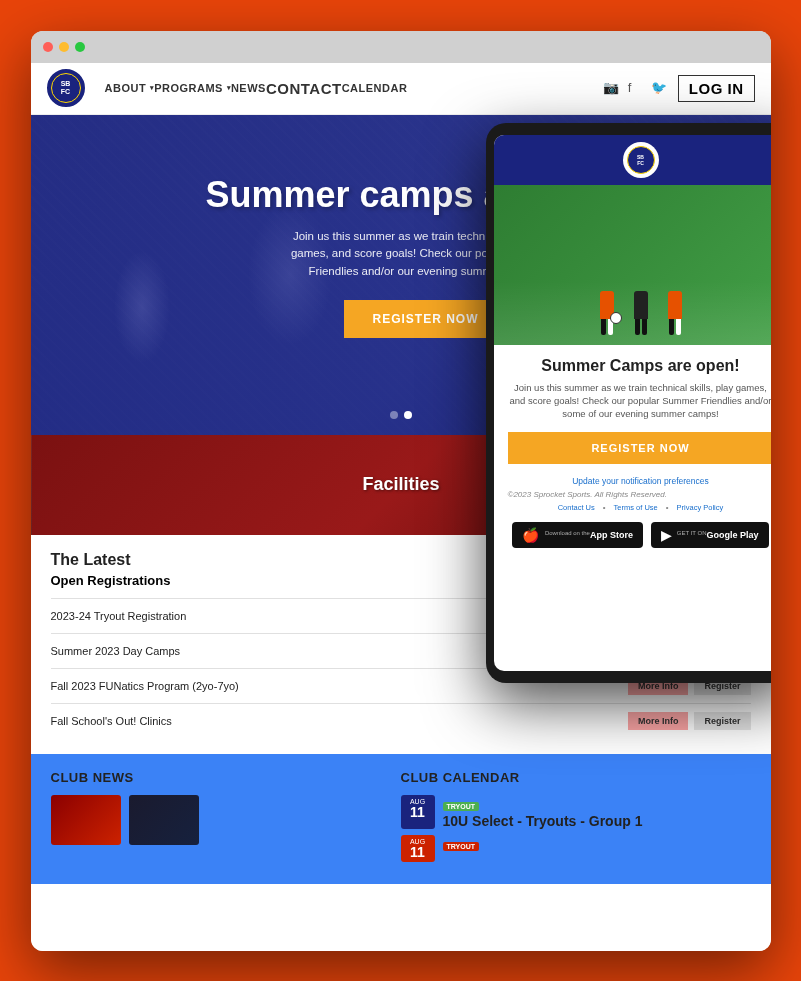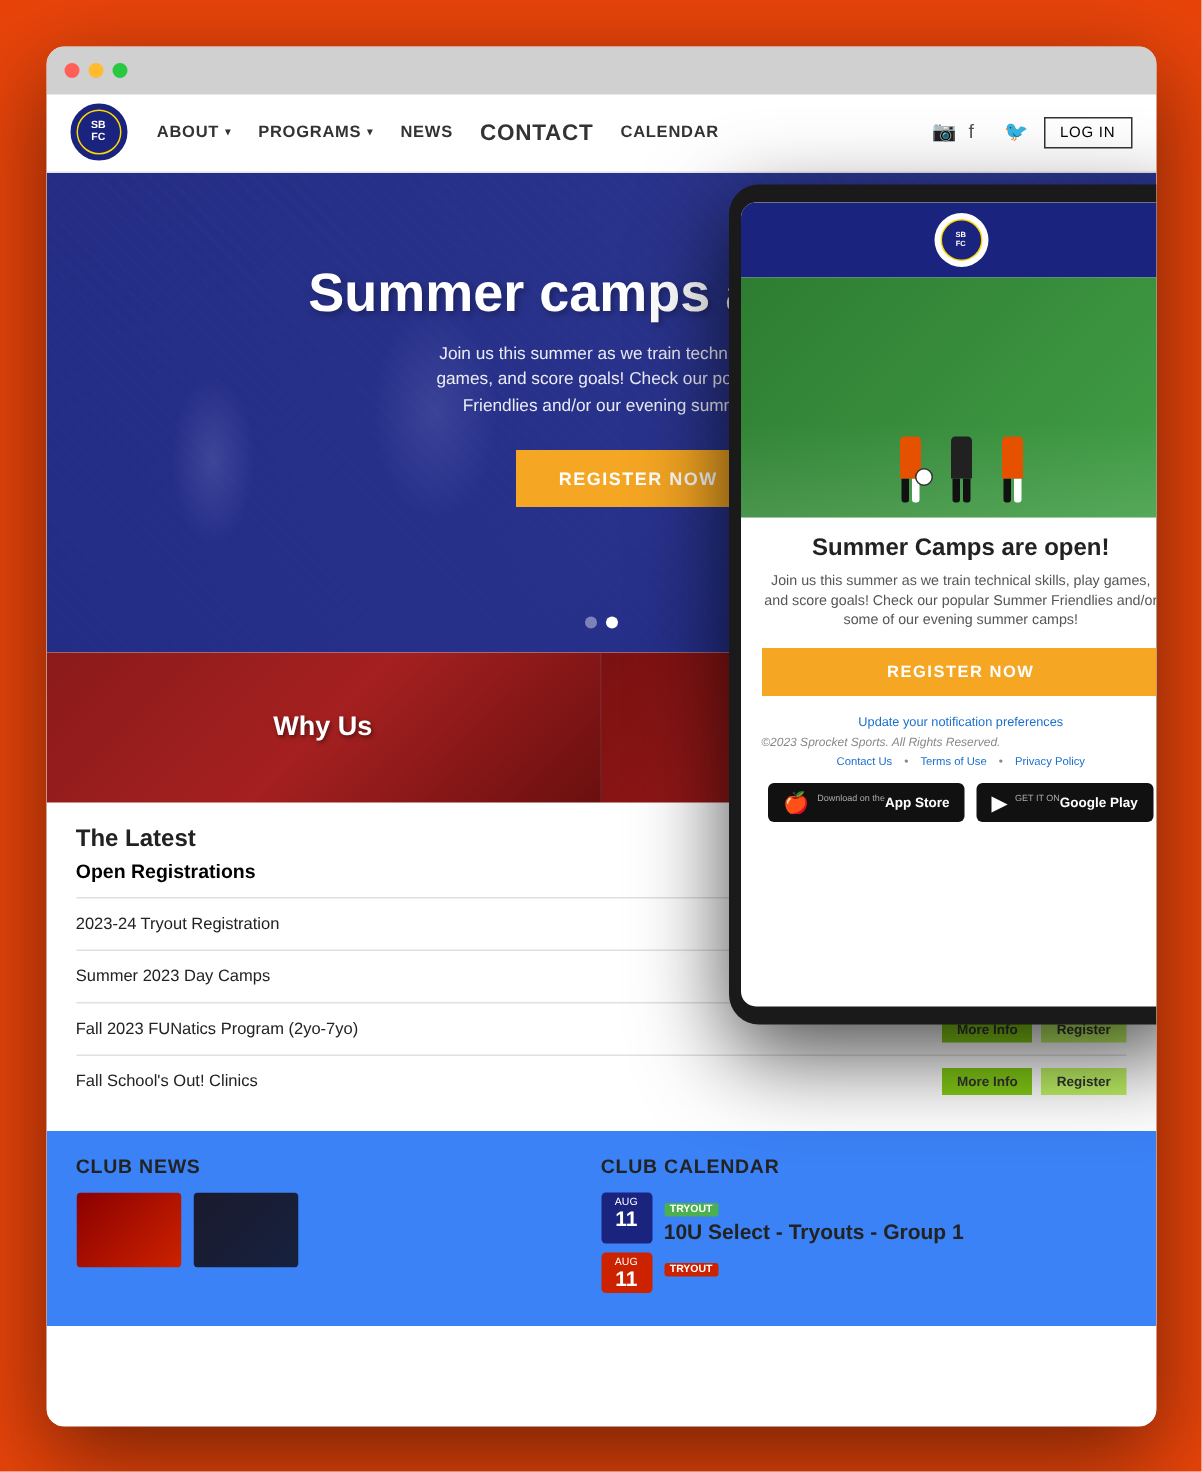--- a/index.html
+++ b/index.html
@@ -94,21 +94,20 @@
       color: white;
       font-size: 7px;
       font-weight: bold;
       text-align: center;
       line-height: 1.1;
     }
 
     .nav-links {
       display: flex;
       align-items: center;
-      gap: 18px;
       flex: 1;
       margin-left: 20px;
     }
 
     .nav-link {
       font-size: 11px;
       font-weight: 600;
       color: #333;
       text-transform: uppercase;
       letter-spacing: 0.5px;
@@ -138,22 +137,22 @@
       width: 16px;
       height: 16px;
       color: #555;
       cursor: pointer;
       font-size: 13px;
     }
 
     .login-btn {
       border: 1.5px solid #333;
       padding: 4px 10px;
-      font-size: 10px;
-      font-weight: normal;
+      font-size: 15px;
+      font-weight: bold;
       cursor: pointer;
       background: white;
       letter-spacing: 0.5px;
     }
 
     
     .hero {
       position: relative;
       height: 320px;
       overflow: hidden;
@@ -314,31 +313,31 @@
       font-size: 11px;
       color: #222;
     }
 
     .reg-buttons {
       display: flex;
       gap: 6px;
     }
 
     .btn-more {
-      background: #84cc16;
+      background: #fca5a5;
       border: none;
       padding: 4px 10px;
       font-size: 9px;
       font-weight: 600;
       cursor: pointer;
       color: #333;
     }
 
     .btn-register {
-      background: #bef264;
+      background: #e5e5e5;
       border: none;
       padding: 4px 10px;
       font-size: 9px;
       font-weight: 600;
       cursor: pointer;
       color: #333;
     }
 
     
     .bottom-row {
@@ -735,23 +734,20 @@
           <button class="register-btn">REGISTER NOW</button>
         </div>
 
         <div class="hero-dots">
           <div class="hero-dot"></div>
           <div class="hero-dot active"></div>
         </div>
       </div>
 
       <div class="cards-row">
-        <div class="card card-why">
-          <span class="card-label">Why Us</span>
-        </div>
         <div class="card card-fac">
           <span class="card-label">Facilities</span>
         </div>
       </div>
 
       <div class="latest-section">
         <div class="section-title">The Latest</div>
         <div class="open-reg-label">Open Registrations</div>
 
         <div class="reg-table">

